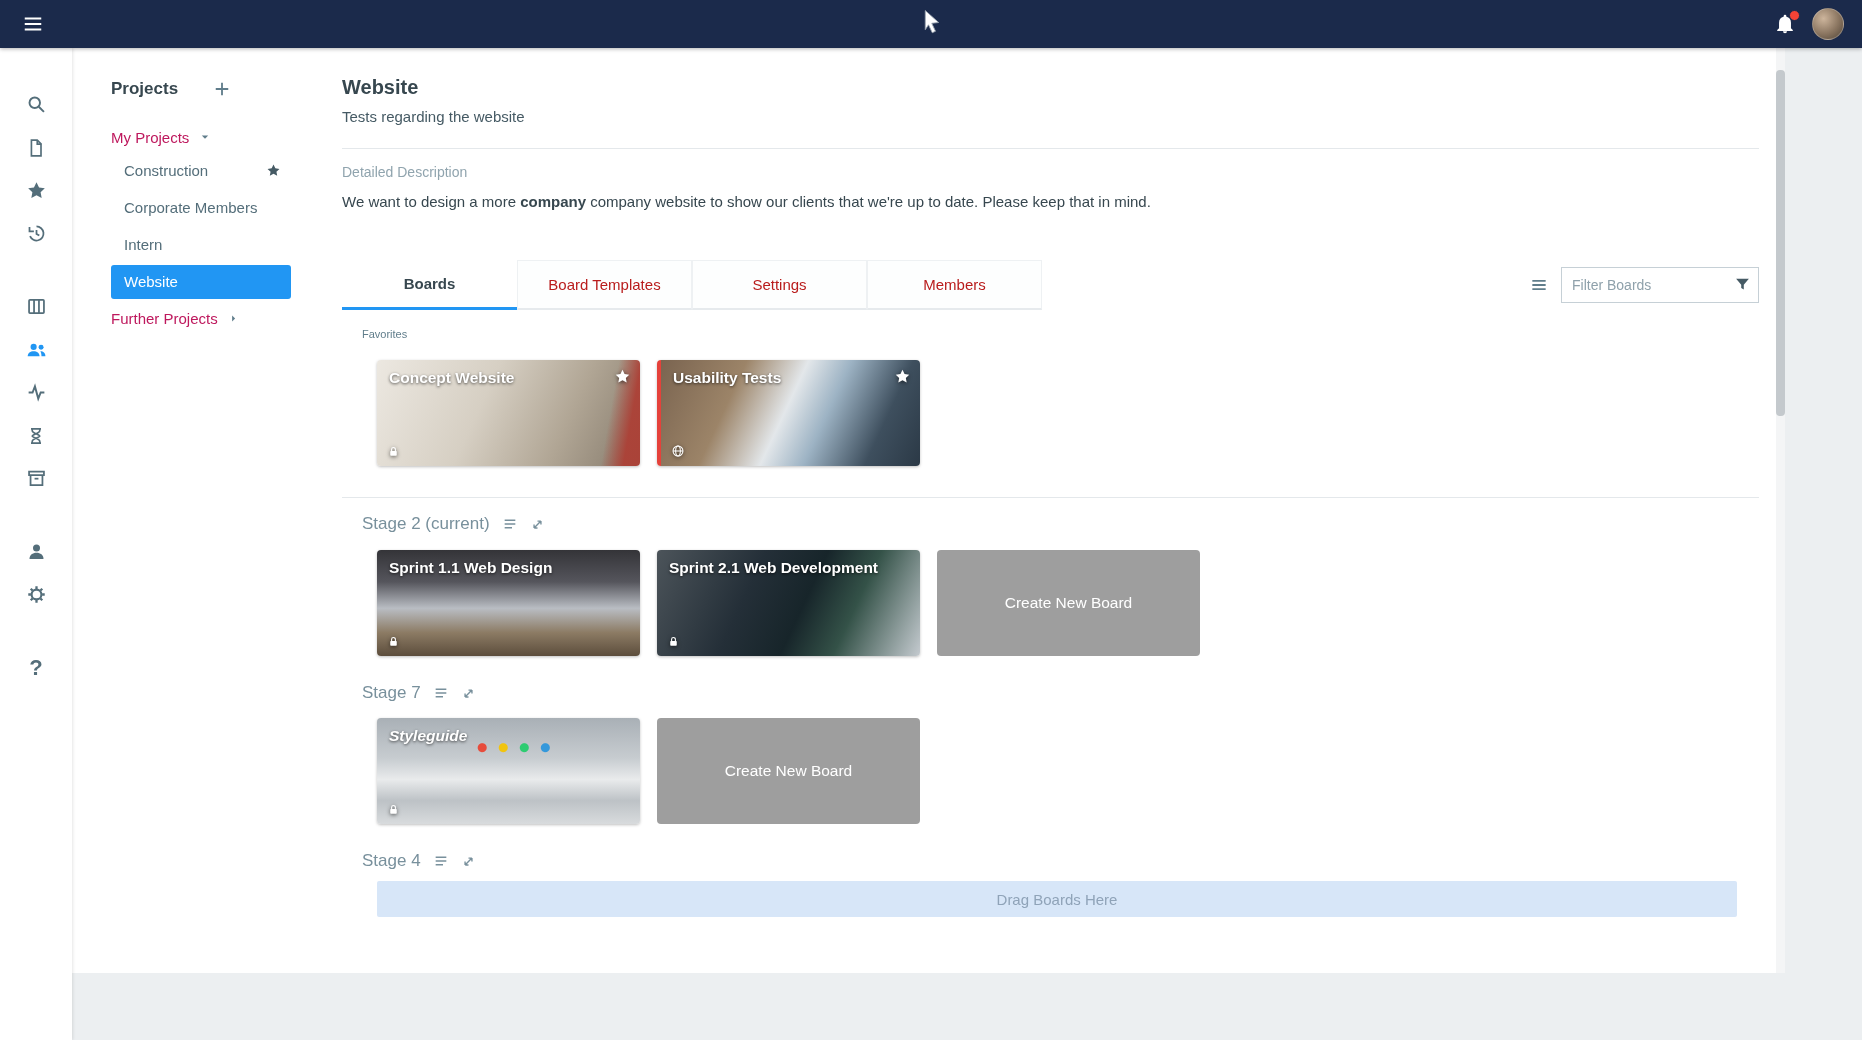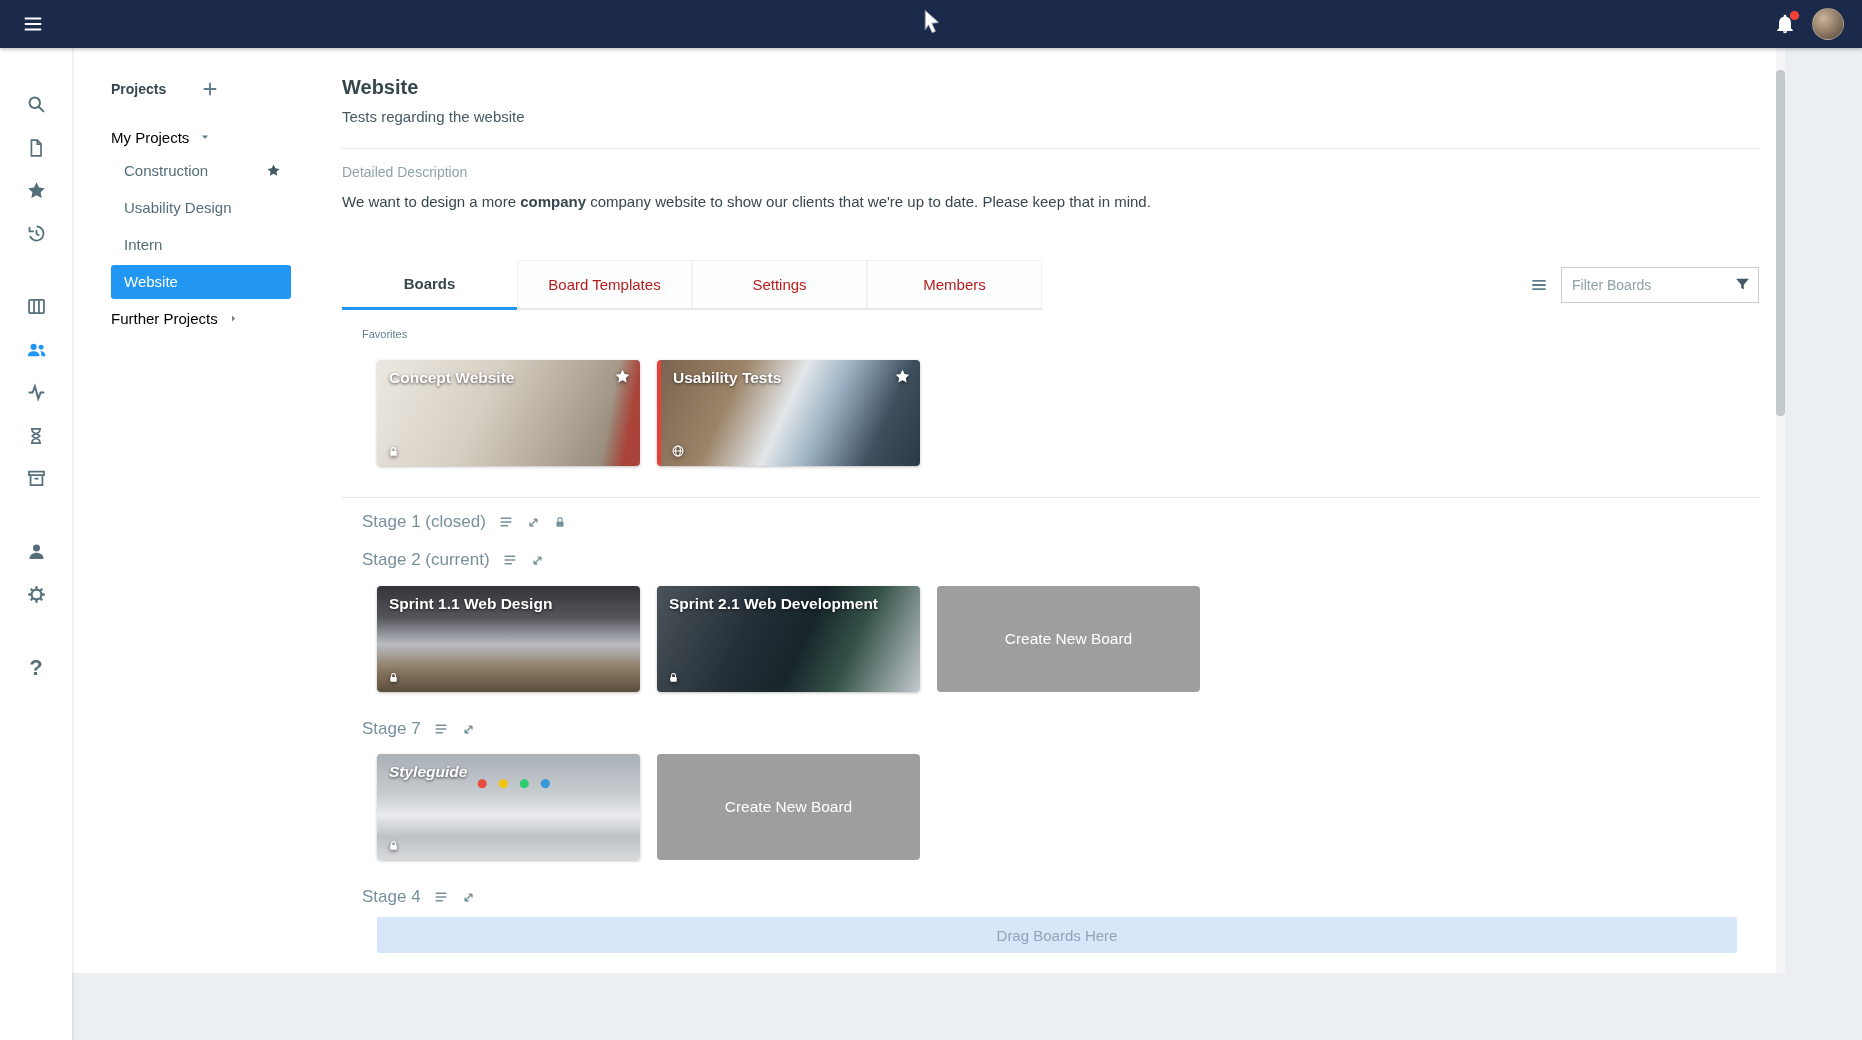--- a/index.html
+++ b/index.html
@@ -39,24 +39,24 @@
   .rail-btn.gap { margin-top:30px; }
   .rail-btn.active { color:#2196f3; }
   .rail-btn .qmark { font-size:22px; font-weight:700; color:#546e7a; font-family:"Liberation Sans",sans-serif; }
 
   
   .sheet { position:absolute; top:48px; left:72px; width:1713px; height:925px; background:#fff; }
 
   
   .panel { position:absolute; top:0; left:0; width:270px; height:100%; padding:26px 0 0 39px; }
   .panel-head { display:flex; align-items:center; height:30px; }
-  .panel-title { font-size:14px; font-weight:600; color:#37474f; }
+  .panel-title { font-size:17px; font-weight:600; color:#37474f; }
   .add-btn { background:none;border:none;cursor:pointer;color:#607d8b; margin-left:34px; }
   .group-head { display:flex; align-items:center; gap:9px; height:30px; margin-top:18px;
-    font-size:15px; color:#000000; cursor:pointer; }
+    font-size:15px; color:#be185d; cursor:pointer; }
   .group-head.further { height:37px; margin-top:0; }
   .proj-list { display:flex; flex-direction:column; }
   .proj { width:180px; height:37px; display:flex; align-items:center; justify-content:space-between;
     padding:0 10px 0 13px; font-size:15px; color:#546e7a; cursor:pointer; border-radius:3px; }
   .proj.active { background:#2196f3; color:#fff; height:34px; margin:1.5px 0; }
   .proj .row-star { color:#455a64; }
 
   
   .main { position:absolute; top:0; left:270px; right:26px; height:100%; }
   .page-title { padding-top:26px; font-size:20px; font-weight:700; color:#37474f; line-height:26px; }
@@ -248,21 +248,21 @@
     <nav class="proj-list">
       <div class="proj">
         <span>Construction</span>
         <span class="row-star">
           <svg width="15" height="15" viewBox="0 0 24 24" fill="currentColor">
               <path d="M12 2.5l2.9 6 6.6.9-4.8 4.6 1.2 6.5-5.9-3.2-5.9 3.2 1.2-6.5L2.5 9.4l6.6-.9z"></path>
             </svg>
         </span>
       </div>
       <div class="proj">
-        <span>Usability Design</span>
+        <span>Corporate Members</span>
       </div>
       <div class="proj">
         <span>Intern</span>
       </div>
       <div class="proj active">
         <span>Website</span>
       </div>
     </nav>
 
     <div class="group-head further">
@@ -338,39 +338,20 @@
               <circle cx="12" cy="12" r="8.5"></circle>
               <ellipse cx="12" cy="12" rx="4" ry="8.5"></ellipse>
               <path d="M3.5 12h17"></path>
             </svg>
         </span>
       </div>
     </div>
 
     <hr class="divider m-div">
 
-    <div class="stage-row mt12">
-      <span>Stage 1 (closed)</span>
-      <button class="s-icon">
-        <svg width="16" height="16" viewBox="0 0 24 24" fill="none" stroke="currentColor" stroke-width="2.2">
-            <path d="M4 6.5h16M4 12h16M4 17.5h11"></path>
-          </svg>
-      </button>
-      <button class="s-icon">
-        <svg width="15" height="15" viewBox="0 0 24 24" fill="none" stroke="currentColor" stroke-width="2.2">
-            <path d="M6.5 17.5l11-11M17.5 6.5h-5.5M17.5 6.5v5.5M6.5 17.5h5.5M6.5 17.5v-5.5"></path>
-          </svg>
-      </button>
-      <span class="s-lock">
-        <svg width="14" height="14" viewBox="0 0 24 24">
-            <rect x="6" y="11" width="12" height="9" rx="1.5" fill="currentColor"></rect>
-            <path d="M8.5 11V8a3.5 3.5 0 0 1 7 0v3" fill="none" stroke="currentColor" stroke-width="2"></path>
-          </svg>
-      </span>
-    </div>
 
     <div class="stage-row mt14">
       <span>Stage 2 (current)</span>
       <button class="s-icon">
         <svg width="16" height="16" viewBox="0 0 24 24" fill="none" stroke="currentColor" stroke-width="2.2">
             <path d="M4 6.5h16M4 12h16M4 17.5h11"></path>
           </svg>
       </button>
       <button class="s-icon">
         <svg width="15" height="15" viewBox="0 0 24 24" fill="none" stroke="currentColor" stroke-width="2.2">

